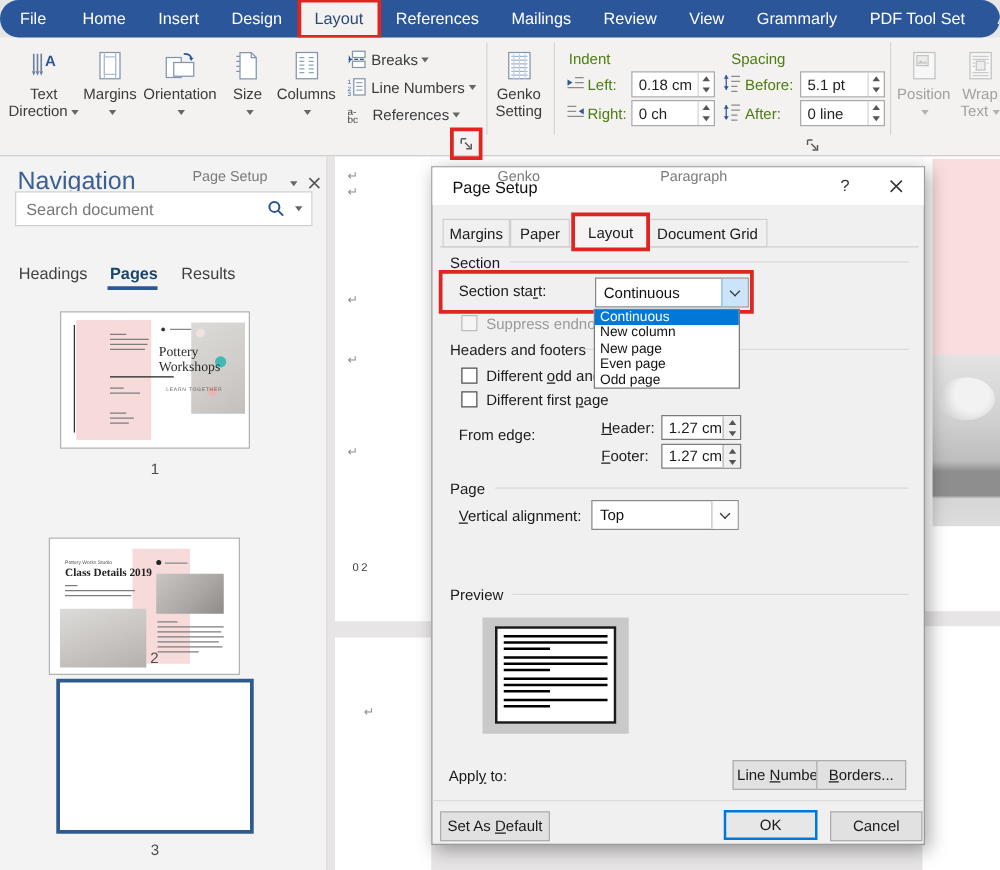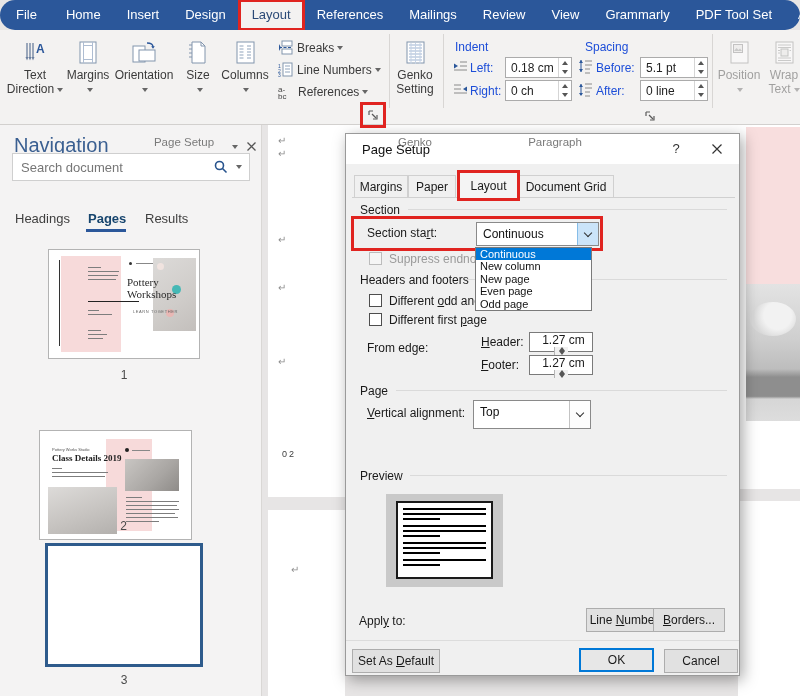--- a/index.html
+++ b/index.html
@@ -22,21 +22,21 @@
   .rbtn { position:absolute; top:6px; height:70px; display:flex; flex-direction:column; align-items:center; text-align:center; }
   .ricon { height:30px; display:flex; align-items:flex-end; justify-content:center; }
   .rlabel { font-size:12px; line-height:14px; color:#3b3b3b; margin-top:2px; }
   .sbtn { position:absolute; left:278px; height:19px; display:flex; align-items:center; font-size:12px; color:#3b3b3b; white-space:nowrap; }
   .sbtn .sicon { margin-right:4px; display:flex; }
   .caret { display:inline-block; width:0; height:0; border-left:3.5px solid transparent;
     border-right:3.5px solid transparent; border-top:4px solid #666; margin-left:3px; vertical-align:middle; }
   .grplabel { position:absolute; top:106px; font-size:11.5px; color:#7a7a7a; text-align:center; }
   .launcher { position:absolute; width:16px; height:16px; display:flex; align-items:center; justify-content:center; }
   .launcher.boxed { outline:3px solid #e02420; outline-offset:2px; }
-  .rfieldlbl { position:absolute; font-size:12px; color:#1d4ed8; }
+  .rfieldlbl { position:absolute; font-size:12px; color:#4d7c0f; }
   .rfield { position:absolute; height:21px; background:#fff; border:1px solid #ababab; display:flex; align-items:center; }
   .rfield .val { flex:1; font-size:12px; color:#222; padding-left:5px; white-space:nowrap; }
   .spin { width:13px; height:100%; display:flex; flex-direction:column; border-left:1px solid #d5d5d5; }
   .spin i { flex:1; display:flex; align-items:center; justify-content:center; }
   .tri-up { width:0;height:0;border-left:3px solid transparent;border-right:3px solid transparent;border-bottom:4px solid #555; }
   .tri-dn { width:0;height:0;border-left:3px solid transparent;border-right:3px solid transparent;border-top:4px solid #555; }
   .disabled { opacity:.45; }
 
   
   .nav { position:absolute; left:0; top:125px; width:262px; height:571px; background:#f4f3f3; border-right:1px solid #d9d7d5; z-index:2; }
@@ -84,21 +84,21 @@
   .combo-arrow.hl { background:#cbe4f9; border-left:1px solid #86bde8; }
   .chev { width:6px; height:6px; border-right:1.5px solid #2f2f2f; border-bottom:1.5px solid #2f2f2f; transform:rotate(45deg); margin-top:-3px; }
   .ddlist { position:absolute; left:129px; top:113px; width:117px; background:#fff; border:1px solid #7a7a7a; z-index:9; }
   .dditem { height:12.4px; line-height:12.4px; font-size:11px; padding-left:4px; color:#111; white-space:nowrap; }
   .dditem.sel { background:#0078d7; color:#fff; }
   .cb { position:absolute; width:13px; height:13px; background:#fff; border:1px solid #4d4d4d; }
   .cb.dis { border-color:#bcbcbc; background:#f5f5f5; }
   .cblabel { position:absolute; font-size:12px; color:#1a1a1a; white-space:nowrap; }
   .cblabel.dis { color:#9a9a9a; }
   .u { text-decoration:underline; }
-  .dfield { position:absolute; width:64px; height:20px; background:#fff; border:1px solid #7a7a7a; display:flex; align-items:center;flex-direction:column; }
+  .dfield { position:absolute; width:64px; height:20px; background:#fff; border:1px solid #7a7a7a; display:flex; align-items:center; }
   .dfield .val { flex:1; font-size:12px; padding-left:5px; }
   .dspin { width:14px; height:100%; display:flex; flex-direction:column; border-left:1px solid #b5b5b5; background:#f0f0f0; }
   .dspin i { flex:1; display:flex; align-items:center; justify-content:center; }
   .preview-outer { position:absolute; left:40px; top:360px; width:117px; height:93px; background:#c9c9c9; }
   .preview-page { position:absolute; left:10px; top:7px; width:97px; height:78px; background:#fff; border:2px solid #1a1a1a; padding:5px 5px; }
   .pl { display:block; height:2px; background:#000; margin-bottom:3px; }
   .pl.s { width:45%; margin-bottom:5px; }
   .dbtn { position:absolute; height:24px; background:#e1e1e1; border:1px solid #adadad; font-size:12px;
     display:flex; align-items:center; justify-content:center; white-space:nowrap; }
   .dbtn.ok { border:2px solid #0078d7; background:#e7e7e7; }
@@ -546,21 +546,21 @@
           <i>
             <b class="tri-dn"></b>
           </i>
         </span>
     </div>
 
     <span class="glabel" style="left:14px;top:250px;">Page</span>
     <div class="grule" style="left:50px;top:256px;width:331px;"></div>
 
     <span class="glabel" style="left:21px;top:272px;"><span></span><span class="u">V</span><span>ertical alignment:</span></span>
-    <div class="combo" style="left:127px;top:266px;width:118px;height:29px;">
+    <div class="combo" style="left:127px;top:266px;width:118px;height:24px;">
       <span class="cval">Top</span>
       <span class="combo-arrow">
           <i class="chev"></i>
         </span>
     </div>
 
     <span class="glabel" style="left:14px;top:335px;">Preview</span>
     <div class="grule" style="left:64px;top:341px;width:317px;"></div>
 
     <div class="preview-outer">

